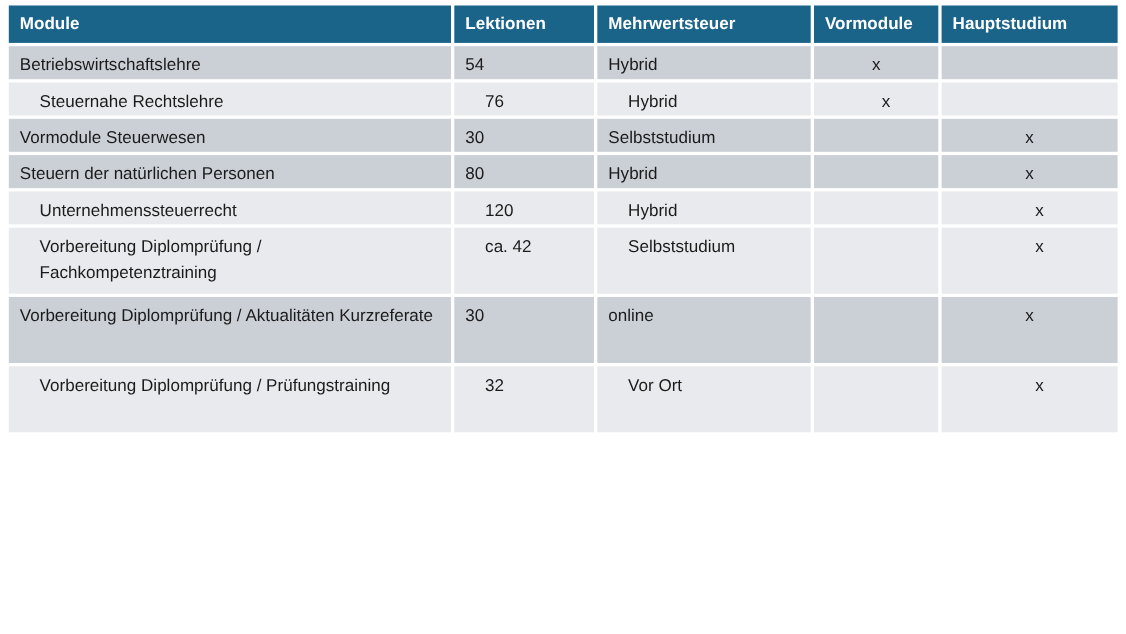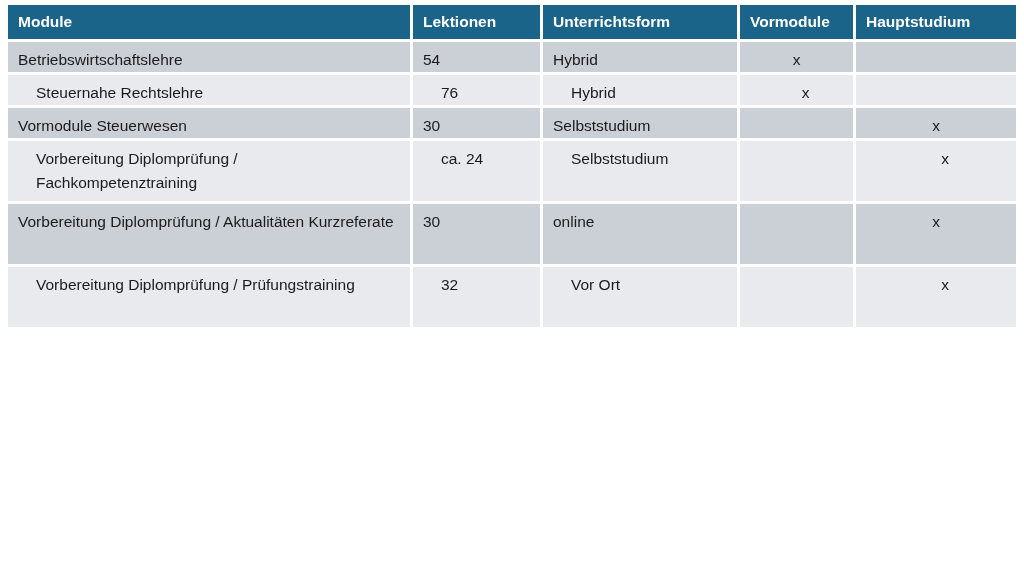--- a/index.html
+++ b/index.html
@@ -60,21 +60,21 @@
     <col class="c-module">
     <col class="c-lektionen">
     <col class="c-unterrichtsform">
     <col class="c-vormodule">
     <col class="c-hauptstudium">
   </colgroup>
   <thead>
     <tr>
       <th>Module</th>
       <th>Lektionen</th>
-      <th>Unterrichtsform</th>
+      <th>Mehrwertsteuer</th>
       <th>Vormodule</th>
       <th>Hauptstudium</th>
     </tr>
   </thead>
   <tbody>
     <tr class="row-dark">
       <td>Betriebswirtschaftslehre</td>
       <td>54</td>
       <td>Hybrid</td>
       <td class="center">x</td>
@@ -87,23 +87,37 @@
       <td class="center">x</td>
       <td class="center"></td>
     </tr>
     <tr class="row-dark">
       <td>Vormodule Steuerwesen</td>
       <td>30</td>
       <td>Selbststudium</td>
       <td class="center"></td>
       <td class="center">x</td>
     </tr>
+    <tr class="row-dark">
+      <td>Steuern der natürlichen Personen</td>
+      <td>80</td>
+      <td>Hybrid</td>
+      <td class="center"></td>
+      <td class="center">x</td>
+    </tr>
+    <tr class="row-light">
+      <td>Unternehmenssteuerrecht</td>
+      <td>120</td>
+      <td>Hybrid</td>
+      <td class="center"></td>
+      <td class="center">x</td>
+    </tr>
     <tr class="row-light tall">
       <td>Vorbereitung Diplomprüfung / Fachkompetenztraining</td>
-      <td>ca. 24</td>
+      <td>ca. 42</td>
       <td>Selbststudium</td>
       <td class="center"></td>
       <td class="center">x</td>
     </tr>
     <tr class="row-dark tall">
       <td>Vorbereitung Diplomprüfung / Aktualitäten Kurzreferate</td>
       <td>30</td>
       <td>online</td>
       <td class="center"></td>
       <td class="center">x</td>

